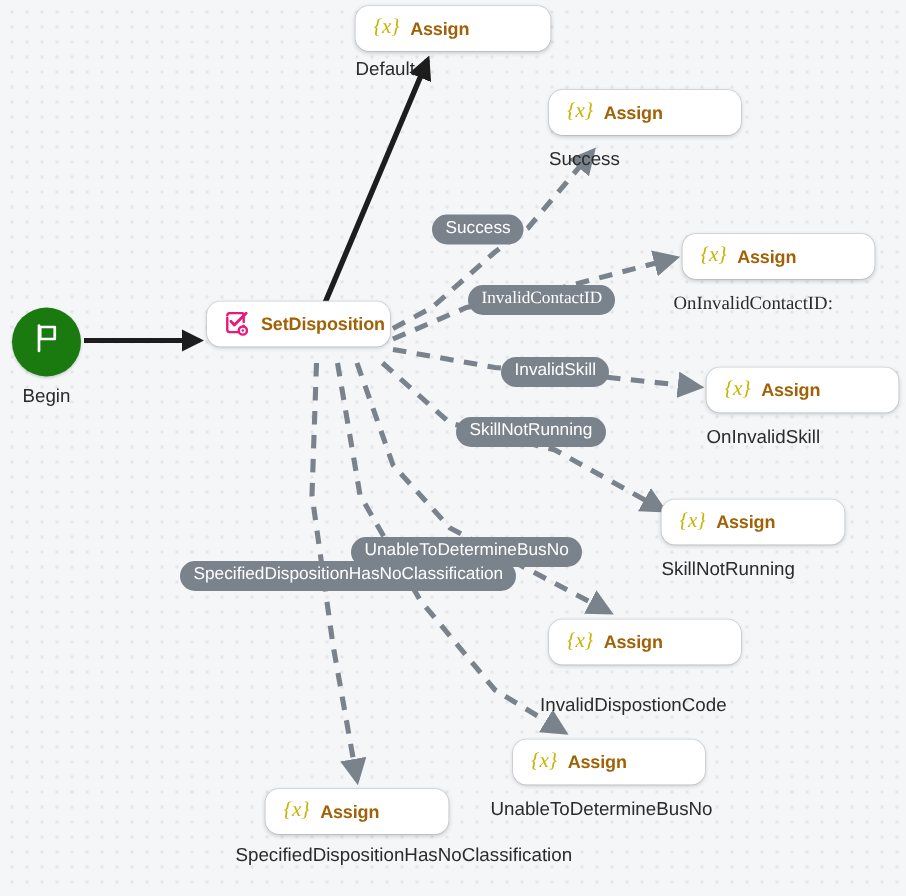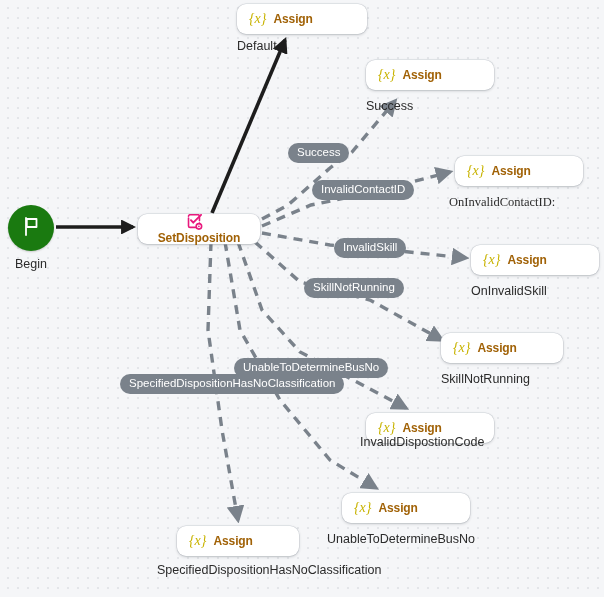--- a/index.html
+++ b/index.html
@@ -140,21 +140,21 @@
   <div class="begin-node" style="left:8px; top:205px;">
     <span>
       <svg width="20" height="21" viewBox="0 0 20 21">
         <path d="M5 2 L5 19" stroke="#ffffff" stroke-width="1.8" fill="none" stroke-linecap="round"></path>
         <path d="M5.8 3 L15.5 3 L15.5 11 L5.8 11 Z" stroke="#ffffff" stroke-width="1.8" fill="none" stroke-linejoin="round"></path>
       </svg>
     </span>
   </div>
   <div class="begin-label" style="left:0px; top:257px; width:62px;">Begin</div>
 
-  <div class="node-box" style="left:138px; top:214px; width:122px;flex-direction:column;">
+  <div class="node-box" style="left:138px; top:201px; width:122px;">
     <span class="nb-icon">
       <svg width="17" height="17" viewBox="0 0 18 18">
         <path d="M1.6 2.4 A1.6 1.6 0 0 1 3.2 0.8 L11.6 0.8 A1.6 1.6 0 0 1 13.2 2.4 L13.2 7.0" stroke="#e8197d" stroke-width="1.7" fill="none" stroke-linecap="round"></path>
         <path d="M13.2 9.6 L13.2 12.6 A1.6 1.6 0 0 1 11.6 14.2 L3.2 14.2 A1.6 1.6 0 0 1 1.6 12.6 L1.6 4.2" stroke="#e8197d" stroke-width="1.7" fill="none" stroke-linecap="round"></path>
         <path d="M4.2 6.6 L6.6 9.2 L14.9 0.9" stroke="#e8197d" stroke-width="2.0" fill="none" stroke-linecap="round" stroke-linejoin="round"></path>
         <circle cx="12.6" cy="13.1" r="2.9" stroke="#e8197d" stroke-width="1.7" fill="#ffffff"></circle>
         <circle cx="12.6" cy="13.1" r="0.9" fill="#e8197d"></circle>
       </svg>
     </span>
     <span class="nb-title">SetDisposition</span>
@@ -199,38 +199,38 @@
     <span class="nb-title">Assign</span>
   </div>
   <div class="node-caption" style="left:441px; top:371px; width:122px;">SkillNotRunning</div>
 
   <div class="node-box" style="left:366px; top:413px; width:128px;">
     <span class="nb-icon">
       <span class="assign-glyph">{x}</span>
     </span>
     <span class="nb-title">Assign</span>
   </div>
-  <div class="node-caption" style="left:360px; top:434px; width:140px;">InvalidDispostionCode</div>
+  <div class="node-caption" style="left:360px; top:462px; width:140px;">InvalidDispostionCode</div>
 
   <div class="node-box" style="left:342px; top:493px; width:128px;">
     <span class="nb-icon">
       <span class="assign-glyph">{x}</span>
     </span>
     <span class="nb-title">Assign</span>
   </div>
   <div class="node-caption" style="left:327px; top:531px; width:158px;">UnableToDetermineBusNo</div>
 
   <div class="node-box" style="left:177px; top:526px; width:122px;">
     <span class="nb-icon">
       <span class="assign-glyph">{x}</span>
     </span>
     <span class="nb-title">Assign</span>
   </div>
   <div class="node-caption" style="left:157px; top:562px; width:162px;">SpecifiedDispositionHasNoClassification</div>
 
   <div class="edge-pill" style="left:288px; top:143px;">Success</div>
-  <div class="edge-pill" style="left:312px; top:180px;">InvalidContactID</div>
+  <div class="edge-pill" style="left:312px; top:190px;font-family:Liberation Serif, serif;">InvalidContactID</div>
   <div class="edge-pill" style="left:334px; top:238px;">InvalidSkill</div>
   <div class="edge-pill" style="left:304px; top:278px;">SkillNotRunning</div>
   <div class="edge-pill" style="left:234px; top:358px;">UnableToDetermineBusNo</div>
   <div class="edge-pill" style="left:120px; top:374px;">SpecifiedDispositionHasNoClassification</div>
 
 </div>
 
 </body></html>

